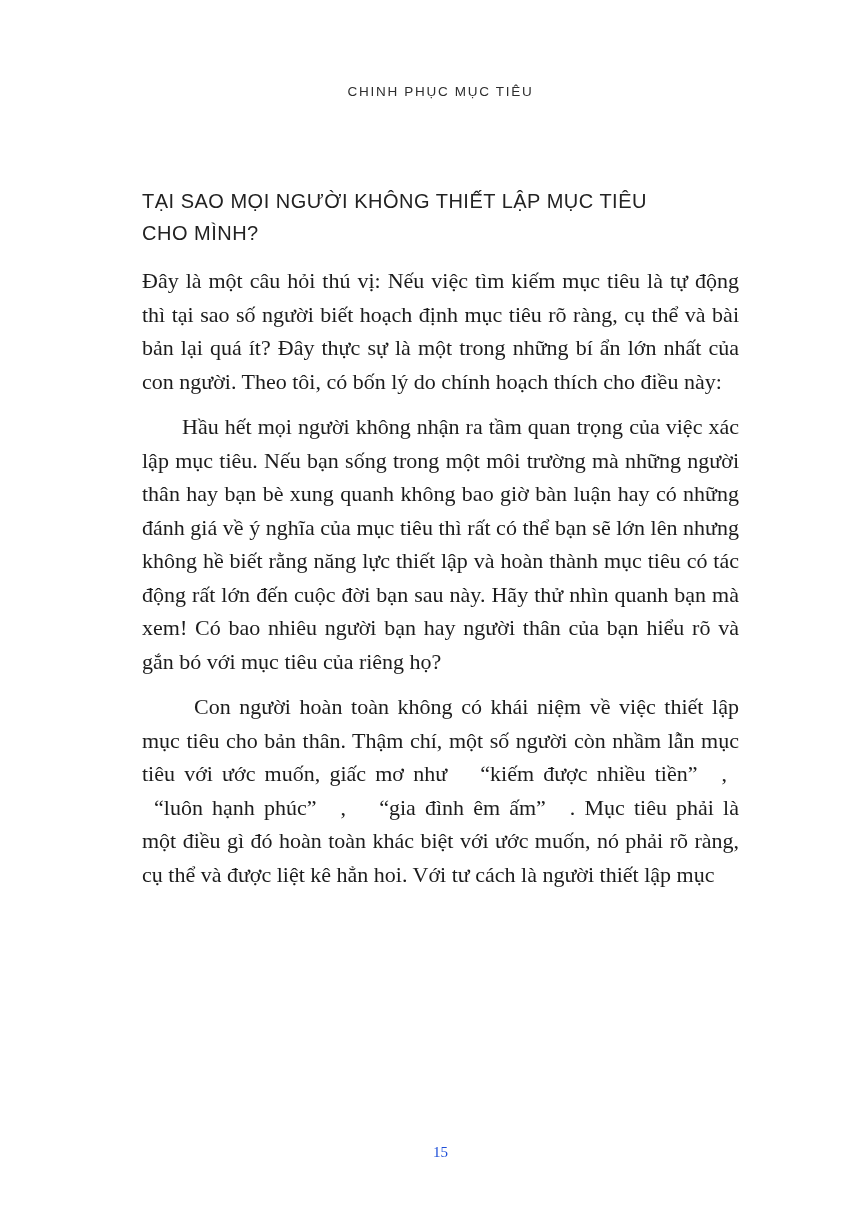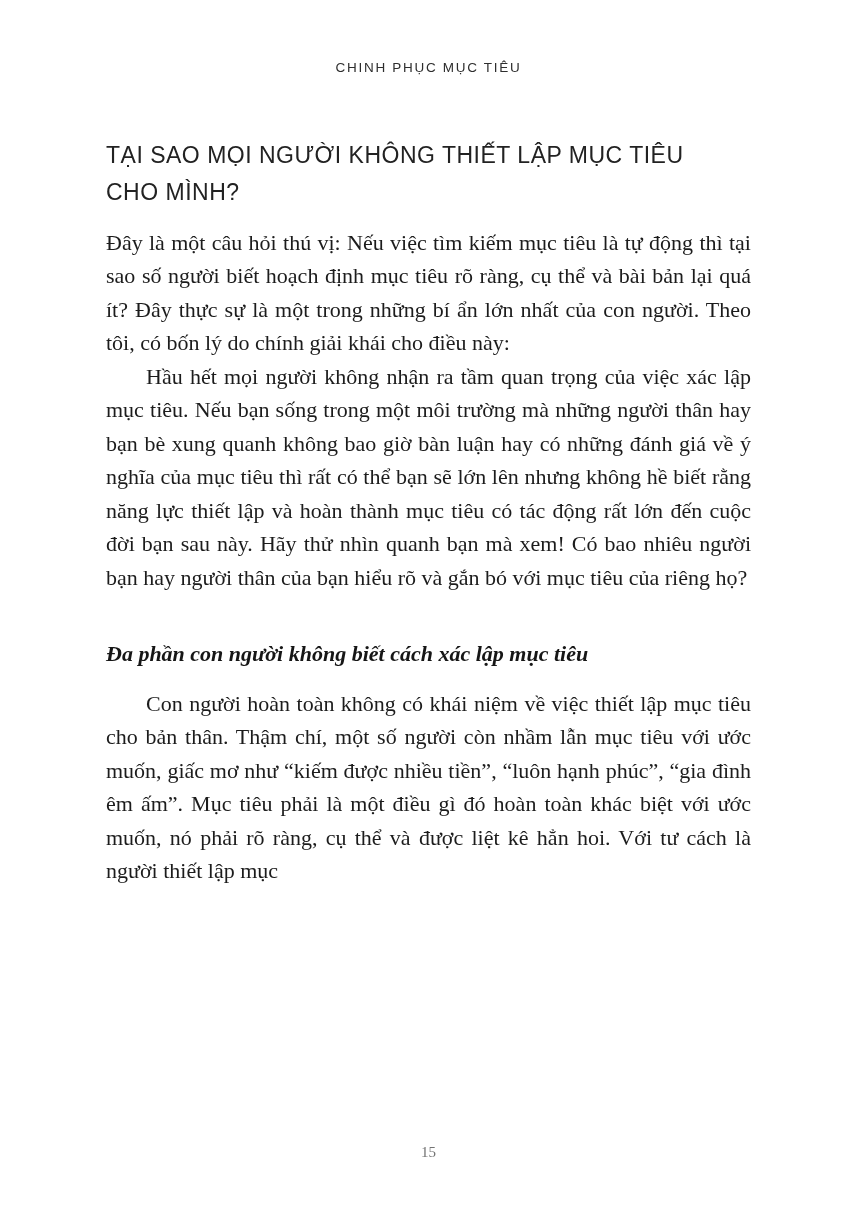--- a/index.html
+++ b/index.html
@@ -1,15 +1,15 @@
 <!DOCTYPE html>
 <html><head>
 <meta charset="utf-8">
 <style>
-  * { margin: 0; padding: 0; box-sizing: border-box; }
+  * { margin: 12px; padding: 0; box-sizing: border-box; }
   html { background: #ffffff; }
   body {
     width: 855px;
     height: 1229px;
     margin: 0 auto;
     background: #ffffff;
     color: #1c1c1c;
     font-family: "Liberation Serif", serif;
     display: flex;
     flex-direction: column;
@@ -19,21 +19,21 @@
   .running-header {
     text-align: center;
     font-family: "Liberation Sans", sans-serif;
     font-size: 13.5px;
     letter-spacing: 1.7px;
     font-weight: 400;
     color: #2e2e2e;
   }
   .title {
     font-family: "Liberation Sans", sans-serif;
-    font-size: 23px;
+    font-size: 20px;
     font-weight: 400;
     letter-spacing: 0.5px;
     line-height: 1.6;
     color: #222222;
     margin-top: 62px;
     white-space: pre-line;
   }
   .body-text {
     font-size: 22px;
     line-height: 33.5px;
@@ -53,40 +53,39 @@
     color: #161616;
   }
   .italic { }
   .footer {
     margin-top: auto;
     padding-bottom: 68px;
     text-align: center;
   }
   .page-number {
     font-size: 15px;
-    color: #737373;
+    color: #1d4ed8;
     font-family: "Liberation Serif", serif;
   }
 </style>
 </head>
 <body>
 
 <header class="running-header">CHINH PHỤC MỤC TIÊU</header>
 
 <main>
 
   <h1 class="title">TẠI SAO MỌI NGƯỜI KHÔNG THIẾT LẬP MỤC TIÊU
 CHO MÌNH?</h1>
 
-  <p class="body-text intro">Đây là một câu hỏi thú vị: Nếu việc tìm kiếm mục tiêu là tự động thì tại sao số người biết hoạch định mục tiêu rõ ràng, cụ thể và bài bản lại quá ít? Đây thực sự là một trong những bí ẩn lớn nhất của con người. Theo tôi, có bốn lý do chính giải khái cho điều này:</p>
+  <p class="body-text intro">Đây là một câu hỏi thú vị: Nếu việc tìm kiếm mục tiêu là tự động thì tại sao số người biết hoạch định mục tiêu rõ ràng, cụ thể và bài bản lại quá ít? Đây thực sự là một trong những bí ẩn lớn nhất của con người. Theo tôi, có bốn lý do chính hoạch thích cho điều này:</p>
 
 
   <p class="body-text indent">Hầu hết mọi người không nhận ra tầm quan trọng của việc xác lập mục tiêu. Nếu bạn sống trong một môi trường mà những người thân hay bạn bè xung quanh không bao giờ bàn luận hay có những đánh giá về ý nghĩa của mục tiêu thì rất có thể bạn sẽ lớn lên nhưng không hề biết rằng năng lực thiết lập và hoàn thành mục tiêu có tác động rất lớn đến cuộc đời bạn sau này. Hãy thử nhìn quanh bạn mà xem! Có bao nhiêu người bạn hay người thân của bạn hiểu rõ và gắn bó với mục tiêu của riêng họ?</p>
 
-  <h2 class="section-heading">Đa phần con người không biết cách xác lập mục tiêu</h2>
 
   <p class="body-text indent"><span>Con người hoàn toàn không có khái niệm về việc thiết lập mục tiêu cho bản thân. Thậm chí, một số người còn nhầm lẫn mục tiêu với ước muốn, giấc mơ như </span><span class="italic">“kiếm được nhiều tiền”</span><span>, </span><span class="italic">“luôn hạnh phúc”</span><span>, </span><span class="italic">“gia đình êm ấm”</span><span>. Mục tiêu phải là một điều gì đó hoàn toàn khác biệt với ước muốn, nó phải rõ ràng, cụ thể và được liệt kê hẳn hoi. Với tư cách là người thiết lập mục</span></p>
 
 </main>
 
 <footer class="footer">
   <span class="page-number">15</span>
 </footer>
 
 </body></html>

